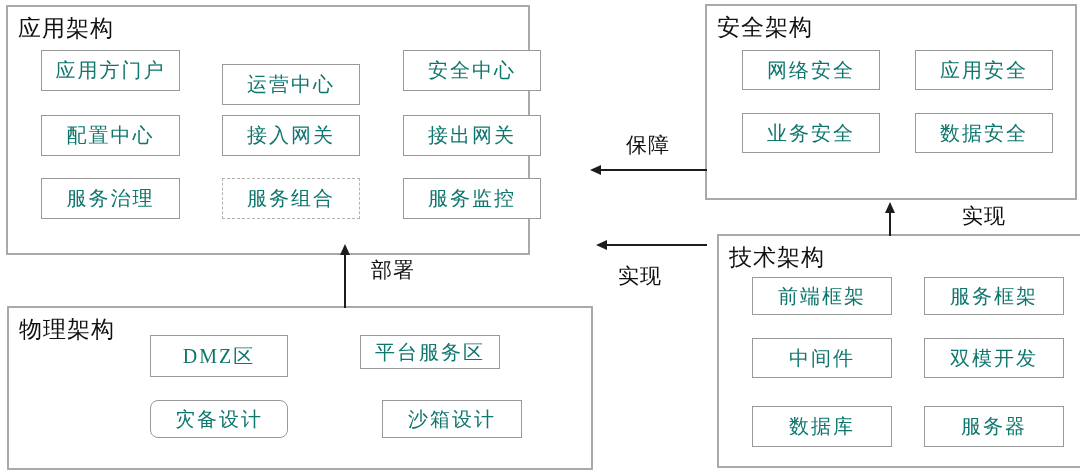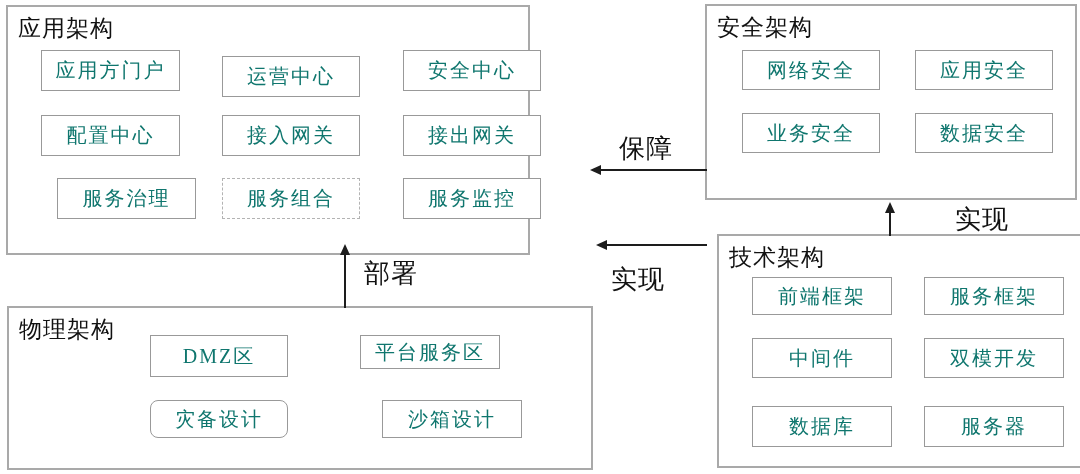--- a/index.html
+++ b/index.html
@@ -25,38 +25,38 @@
     position:absolute;width:0;height:0;
     border-top:5px solid transparent;border-bottom:5px solid transparent;
     border-right:11px solid #1d1d1d;
   }
   .head-up{
     position:absolute;width:0;height:0;
     border-left:5px solid transparent;border-right:5px solid transparent;
     border-bottom:11px solid #1d1d1d;
   }
   .arrow-label{
-    position:absolute;font-size:26px;letter-spacing:1px;color:#111;
-    white-space:nowrap;
+    position:absolute;font-size:21px;letter-spacing:1px;color:#111;
+    text-align:center;white-space:nowrap;
   }
 </style>
 </head>
 <body>
 
 <div class="stage">
 
   <div class="panel" style="left:6px;top:5px;width:524px;height:250px;">
     <div class="panel-title">应用架构</div>
     <div class="node" style="left:33px;top:43px;width:139px;height:41px;">应用方门户</div>
-    <div class="node" style="left:214px;top:49px;width:138px;height:41px;">运营中心</div>
+    <div class="node" style="left:214px;top:57px;width:138px;height:41px;">运营中心</div>
     <div class="node" style="left:395px;top:43px;width:138px;height:41px;">安全中心</div>
     <div class="node" style="left:33px;top:108px;width:139px;height:41px;">配置中心</div>
     <div class="node" style="left:214px;top:108px;width:138px;height:41px;">接入网关</div>
     <div class="node" style="left:395px;top:108px;width:138px;height:41px;">接出网关</div>
-    <div class="node" style="left:49px;top:171px;width:139px;height:41px;">服务治理</div>
+    <div class="node" style="left:33px;top:171px;width:139px;height:41px;">服务治理</div>
     <div class="node dashed" style="left:214px;top:171px;width:138px;height:41px;">服务组合</div>
     <div class="node" style="left:395px;top:171px;width:138px;height:41px;">服务监控</div>
   </div>
 
   <div class="panel" style="left:705px;top:4px;width:372px;height:196px;">
     <div class="panel-title">安全架构</div>
     <div class="node" style="left:35px;top:44px;width:138px;height:40px;">网络安全</div>
     <div class="node" style="left:208px;top:44px;width:138px;height:40px;">应用安全</div>
     <div class="node" style="left:208px;top:107px;width:138px;height:40px;">数据安全</div>
     <div class="node" style="left:35px;top:107px;width:138px;height:40px;">业务安全</div>

